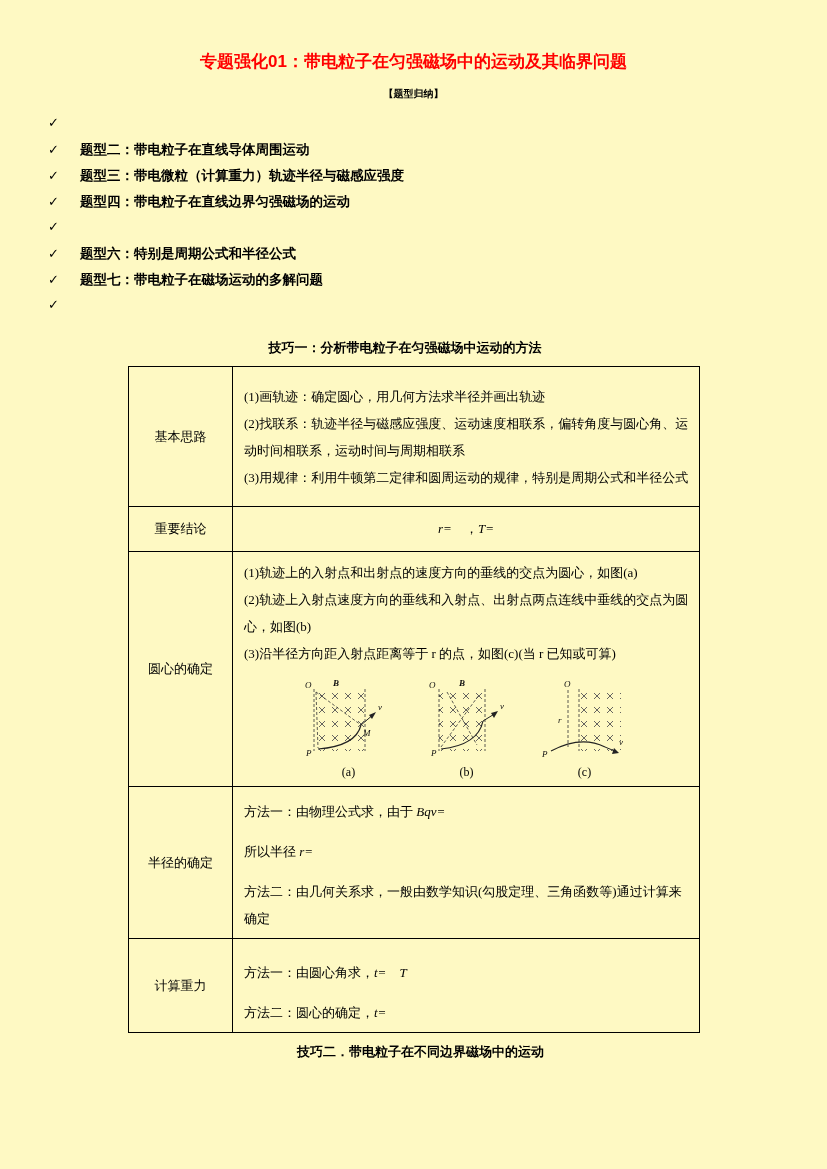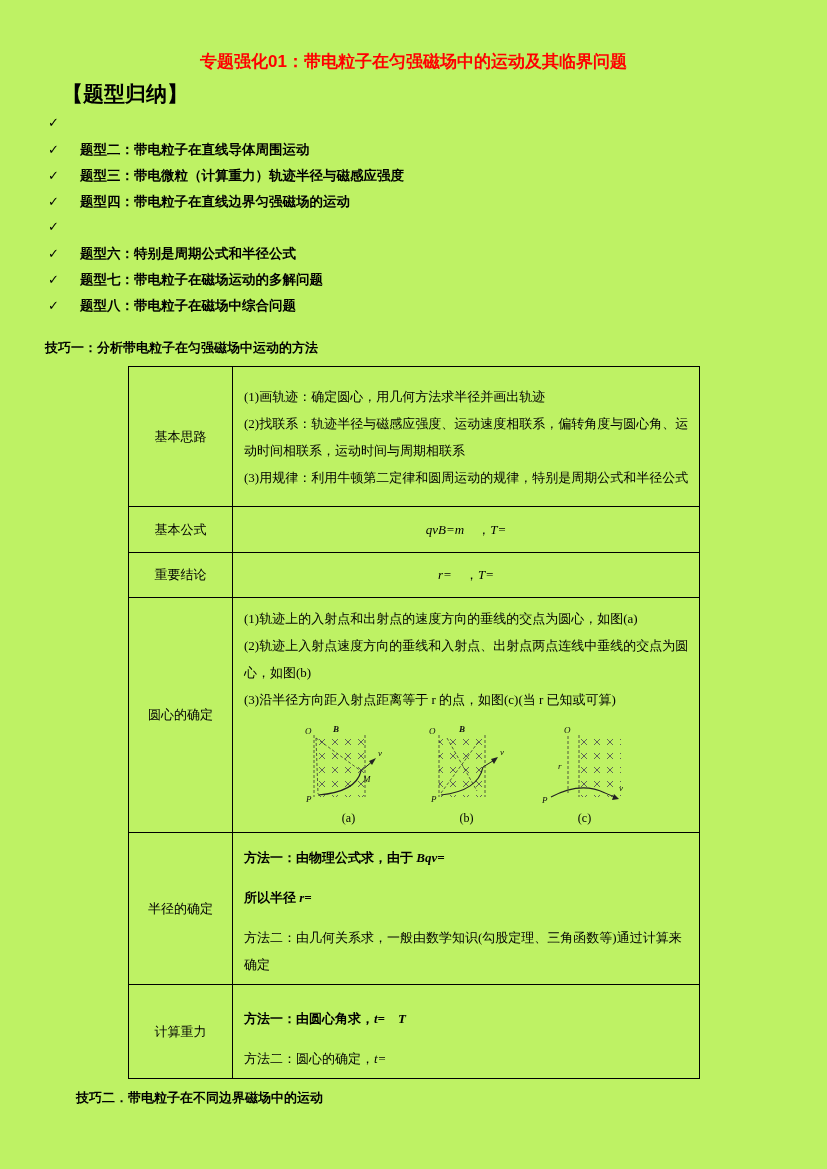--- a/index.html
+++ b/index.html
@@ -1,45 +1,45 @@
 <!DOCTYPE html>
 <html><head>
 <meta charset="utf-8">
 <style>
   * { margin: 0; padding: 0; box-sizing: border-box; }
   html, body { background: #ffffff; }
   body { width: 827px; font-family: "Liberation Serif", serif; color: #000; }
   .page {
-    width: 827px; height: 1169px; background: #bef264; overflow: hidden;
+    width: 827px; height: 1169px; background: #fef9c3; overflow: hidden;
     padding: 50px 62px 0 62px; position: relative;
   }
   .title {
     text-align: center; color: #ff0000; font-weight: bold;
     font-size: 17px; line-height: 24px; margin-bottom: 9px;
     font-family: "Liberation Sans", sans-serif;
   }
   .subtitle {
-    text-align: left; color: #000; font-weight: bold;
-    font-size: 21px; line-height: 22px; margin-bottom: 10px;
+    text-align: center; color: #000; font-weight: bold;
+    font-size: 10px; line-height: 22px; margin-bottom: 10px;
   }
   .checklist { margin-left: -14px; }
   .check-item { display: flex; align-items: baseline; height: 26px; }
   .check { width: 32px; font-size: 13px; font-family: "DejaVu Sans", sans-serif; }
   .check-text { font-weight: bold; font-size: 13.5px; }
-  .heading { font-weight: bold; font-size: 13px; margin-top: 16px; margin-left: -17px; }
+  .heading { font-weight: bold; font-size: 13px; margin-top: 16px; margin-left: -17px; text-align: center; }
   .heading2 { margin-top: 10px; margin-left: 14px; }
   table.method-table {
     border-collapse: collapse; margin-left: 66px; margin-top: 9px;
     width: 572px; table-layout: fixed;
   }
   table.method-table td { border: 1px solid #000; font-size: 13px; vertical-align: middle; }
   td.label-cell { width: 104px; text-align: center; padding: 4px; }
   td.content-cell { padding: 7px 10px 6px 11px; vertical-align: top; }
   .line { line-height: 27px; }
-  .gap-line { margin-bottom: 13px; font-weight: bold; }
+  .gap-line { margin-bottom: 13px; }
   td.formula-cell { text-align: center; vertical-align: middle; padding: 4px; }
   .math { font-family: "Liberation Serif", serif; font-style: italic; white-space: pre-wrap; }
   .figures-row { display: flex; justify-content: center; gap: 26px; margin-top: 8px; }
   .figure { text-align: center; }
   .fig-caption { font-size: 12px; line-height: 16px; margin-top: 1px; }
   .fl { font-family: "Liberation Serif", serif; font-style: italic; font-size: 9px; fill: #111; }
   .flb { font-weight: bold; }
 </style>
 </head>
 <body>
@@ -79,44 +79,37 @@
     <div class="check-item">
       <span class="check">✓</span>
       <span class="check-text">题型六：特别是周期公式和半径公式</span>
     </div>
     <div class="check-item">
       <span class="check">✓</span>
       <span class="check-text">题型七：带电粒子在磁场运动的多解问题</span>
     </div>
     <div class="check-item">
       <span class="check">✓</span>
-      <span class="check-text">题型八：带电粒子在磁场中综合问题</span>
     </div>
   </div>
 
   <div class="heading">技巧一：分析带电粒子在匀强磁场中运动的方法</div>
 
   <table class="method-table">
 
     <tbody>
         <tr>
       <td class="label-cell" style="height:140px">基本思路</td>
       <td class="content-cell">
         <div class="line">(1)画轨迹：确定圆心，用几何方法求半径并画出轨迹</div>
         <div class="line">(2)找联系：轨迹半径与磁感应强度、运动速度相联系，偏转角度与圆心角、运动时间相联系，运动时间与周期相联系</div>
         <div class="line">(3)用规律：利用牛顿第二定律和圆周运动的规律，特别是周期公式和半径公式</div>
       </td>
     </tr>
 
-    <tr>
-      <td class="label-cell" style="height:46px">基本公式</td>
-      <td class="formula-cell">
-        <span class="math">qvB=m</span><span>　，</span><span class="math">T=</span>
-      </td>
-    </tr>
 
     <tr>
       <td class="label-cell" style="height:45px">重要结论</td>
       <td class="formula-cell">
         <span class="math">r=</span><span>　，</span><span class="math">T=</span>
       </td>
     </tr>
 
     <tr>
       <td class="label-cell" style="height:227px">圆心的确定</td>

